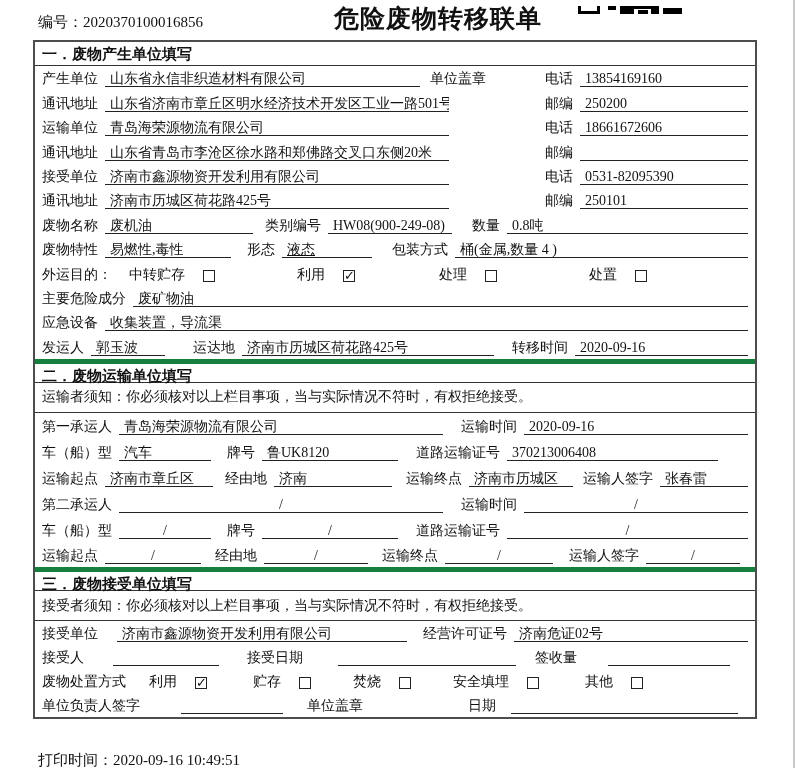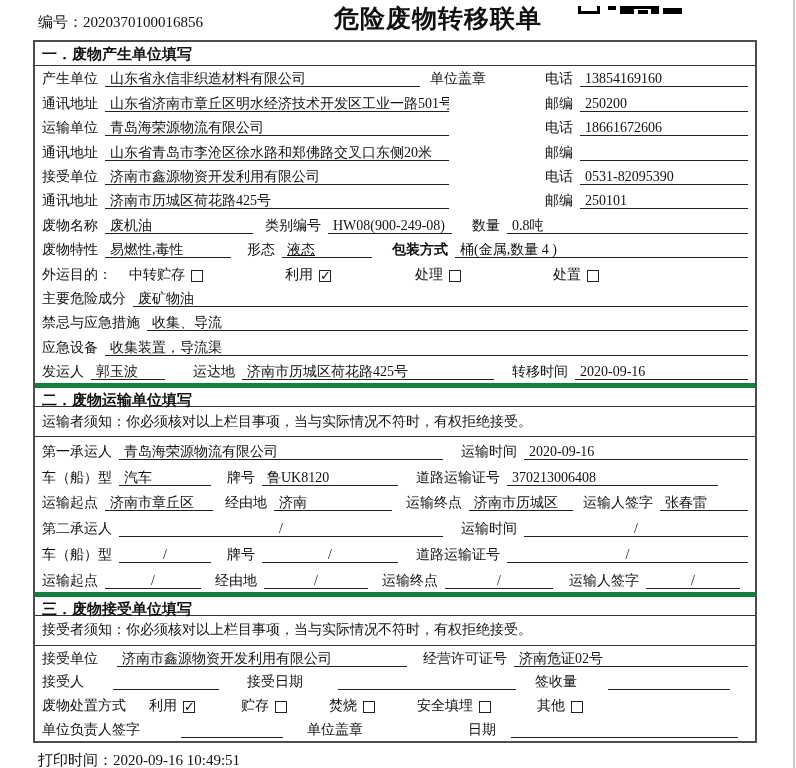--- a/index.html
+++ b/index.html
@@ -35,21 +35,21 @@
   .s2 .row { height:25.8px; }
   .s3 .row { height:23.8px; }
   .lbl { white-space:nowrap; margin-right:7px; line-height:17px; }
   .uv {
     border-bottom:1px solid #222; white-space:nowrap; padding:0 5px;
     height:17px; line-height:17px; overflow:hidden;
   }
   .uv.grow { flex:1 1 auto; }
   .uv.center { text-align:center; }
   .ml-auto { margin-left:auto; }
-  .cb-item { display:flex; align-items:flex-end; white-space:nowrap; line-height:17px; }
+  .cb-item { display:flex; align-items:flex-end; white-space:nowrap; line-height:17px;gap:12px; }
   .cbx {
     display:inline-block; width:12px; height:12px; border:1px solid #222;
     margin-left:6px; margin-bottom:1px; position:relative; background:#fff;
   }
   .cbx.checked::after {
     content:"✓"; position:absolute; left:0; top:-4px; font-size:13px; color:#111;
     font-family:"DejaVu Sans",sans-serif;
   }
   .print-time { position:absolute; left:38px; top:751px; font-size:15px; white-space:nowrap; }
   .qr-frag svg rect { fill:#000; }
@@ -133,21 +133,21 @@
         <span class="uv" style="width:124px;">HW08(900-249-08)</span>
         <span class="lbl" style="margin-left:20px;">数量</span>
         <span class="uv grow">0.8吨</span>
       </div>
 
       <div class="row">
         <span class="lbl">废物特性</span>
         <span class="uv" style="width:126px;">易燃性,毒性</span>
         <span class="lbl" style="margin-left:16px;">形态</span>
         <span class="uv" style="width:90px;text-decoration:underline;">液态</span>
-        <span class="lbl" style="margin-left:20px;font-weight:bold;">包装方式</span>
+        <span class="lbl" style="margin-left:20px;">包装方式</span>
         <span class="uv grow">桶(金属,数量  4 )</span>
       </div>
 
       <div class="row">
         <span class="lbl">外运目的：</span>
         <span class="cb-item" style="margin-left:10px;">
           <span>中转贮存</span>
           <span class="cbx"></span>
         </span>
         <span class="cb-item" style="margin-left:82px;">
@@ -162,24 +162,20 @@
           <span>处置</span>
           <span class="cbx"></span>
         </span>
       </div>
 
       <div class="row">
         <span class="lbl">主要危险成分</span>
         <span class="uv grow">废矿物油</span>
       </div>
 
-      <div class="row">
-        <span class="lbl">禁忌与应急措施</span>
-        <span class="uv grow">收集、导流</span>
-      </div>
 
       <div class="row">
         <span class="lbl">应急设备</span>
         <span class="uv grow">收集装置，导流渠</span>
       </div>
 
       <div class="row">
         <span class="lbl">发运人</span>
         <span class="uv" style="width:74px;">郭玉波</span>
         <span class="lbl" style="margin-left:28px;">运达地</span>

